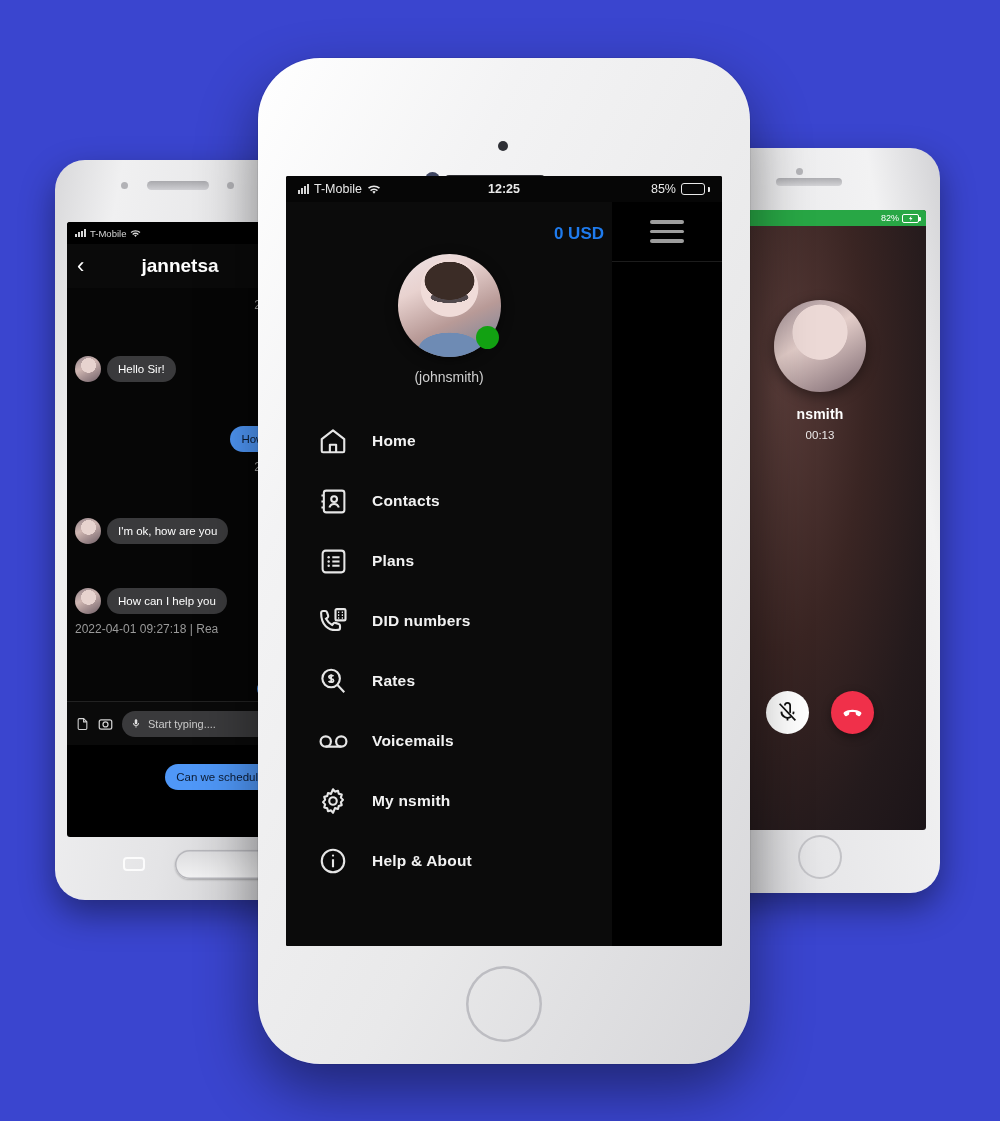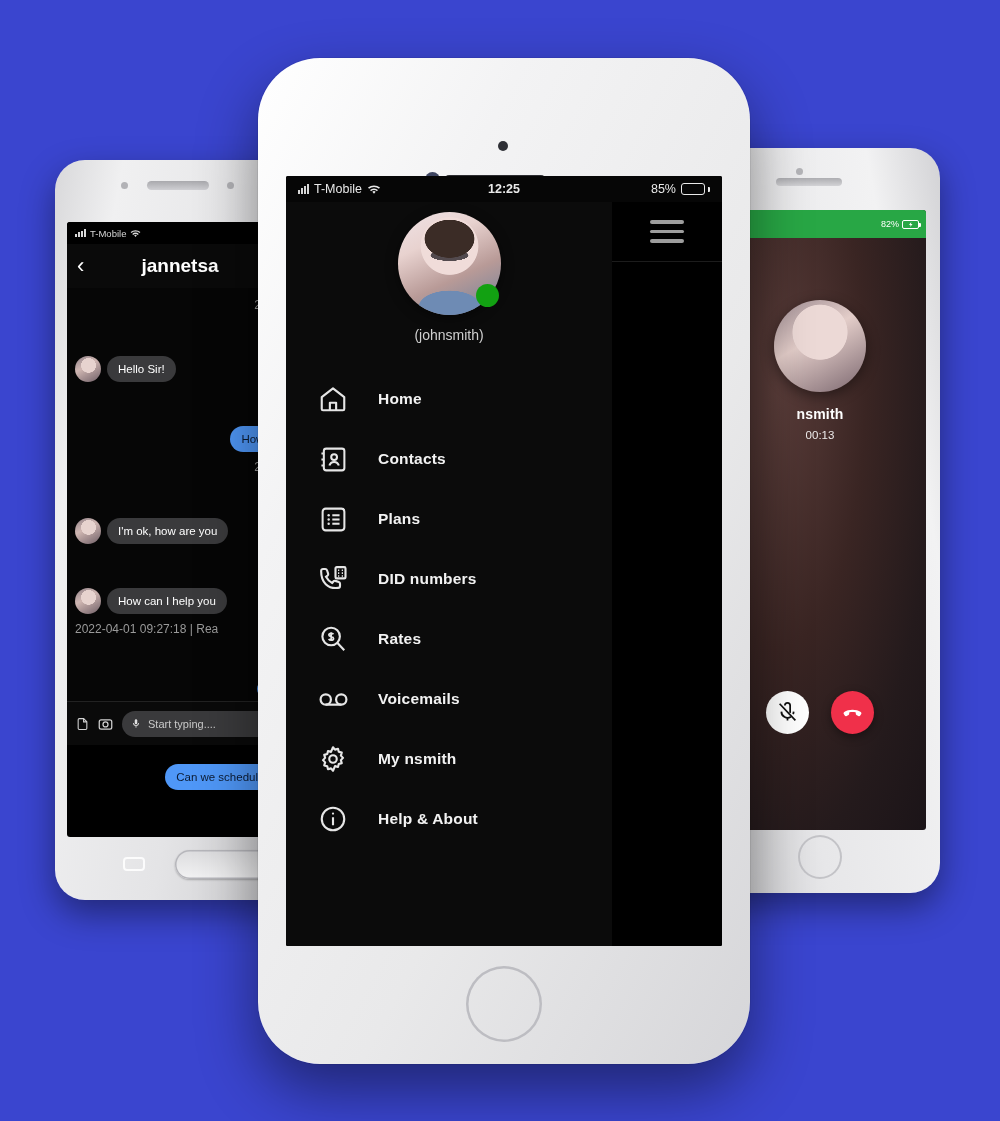--- a/index.html
+++ b/index.html
@@ -93,21 +93,21 @@
       background: #b4b4b8; top: 20px; left: 96px; }
   #phone-right .rp-speaker { position: absolute; top: 30px; left: 76px; width: 66px; height: 8px;
       border-radius: 5px; background: linear-gradient(#adadb1,#d3d3d6); }
   #phone-right .screen {
     left: 14px; top: 62px; width: 212px; height: 620px; border-radius: 3px;
     background: radial-gradient(ellipse at 30% 28%, #5a3d3a 0%, #3a2523 42%, #241a1c 75%, #1b1418 100%);
   }
   #phone-right .rp-homebtn { position: absolute; bottom: 14px; left: 50%;
       transform: translateX(-50%); width: 44px; height: 44px; border-radius: 50%;
       box-shadow: inset 0 0 0 2px #c3c3c7; }
-  .rp-status { height: 28px; background: #28a745; color: #fff; font-size: 9px;
+  .rp-status { height: 16px; background: #28a745; color: #fff; font-size: 9px;
       display: flex; align-items: center; justify-content: space-between; padding: 0 7px; }
   .rp-batt { display: inline-flex; align-items: center; gap: 3px; }
   .rp-batt .shell { width: 17px; height: 9px; border: 1px solid #fff; border-radius: 2px;
       position: relative; display: flex; align-items: center; justify-content: center; }
   .rp-batt .shell:after { content:""; position:absolute; right:-3px; top:2.5px;
       width:2px; height:4px; background:#fff; border-radius:0 1px 1px 0; }
   .rp-callwrap { position: absolute; left: 0; right: 0; top: 90px; text-align: center; color: #fff; }
   .rp-av { width: 92px; height: 92px; border-radius: 50%; margin: 0 auto 14px;
       background:
         radial-gradient(circle at 50% 35%, #ecd9d6 0 36%, rgba(236,217,214,0) 37%),
@@ -175,21 +175,21 @@
       background:
         radial-gradient(ellipse 34% 26% at 50% 26%, #3b2c26 0 70%, rgba(59,44,38,0) 72%),
         radial-gradient(ellipse 30% 9% at 50% 42%, rgba(30,25,30,.75) 0 60%, rgba(30,25,30,0) 62%),
         radial-gradient(ellipse 42% 22% at 50% 92%, #6e8bb4 0 70%, rgba(110,139,180,0) 72%);
       }
   .cp-online { position: absolute; right: 2px; bottom: 8px; width: 23px; height: 23px;
       border-radius: 50%; background: #12a112; }
   .cp-name { color: #fff; font-size: 16px; font-weight: 700; letter-spacing: .2px; }
   .cp-handle { color: #cfcfcf; font-size: 14px; margin-top: 6px; }
   .cp-menu { padding: 10px 0 0 0; }
-  .cp-mi { display: flex; align-items: center; gap: 28px; padding: 13px 0 13px 30px; }
+  .cp-mi { display: flex; align-items: center; gap: 22px; padding: 13px 0 13px 30px; }
   .cp-mi .mi-ic { width: 34px; height: 34px; display: flex; align-items: center;
       justify-content: center; color: #e6e6e6; flex: none; }
   .cp-mi .mi-lb { color: #f2f2f2; font-size: 15.5px; font-weight: 700; letter-spacing: .2px; }
 </style>
 </head>
 <body>
 
 <div id="stage">
 
   <div id="phone-left" class="phone">
@@ -364,20 +364,23 @@
         <div class="cp-topbar">
           <span class="hamb">
               <i></i>
               <i></i>
               <i></i>
             </span>
         </div>
 
         <div class="cp-drawer">
 
+          <div class="cp-balance">
+            <span>0 USD</span>
+          </div>
 
           <div class="cp-profile">
             <div class="cp-av-wrap">
               <div class="cp-av">
                   <span class="face"></span>
                 </div>
               <span class="cp-online"></span>
             </div>
             <div class="cp-handle">(johnsmith)</div>
           </div>

